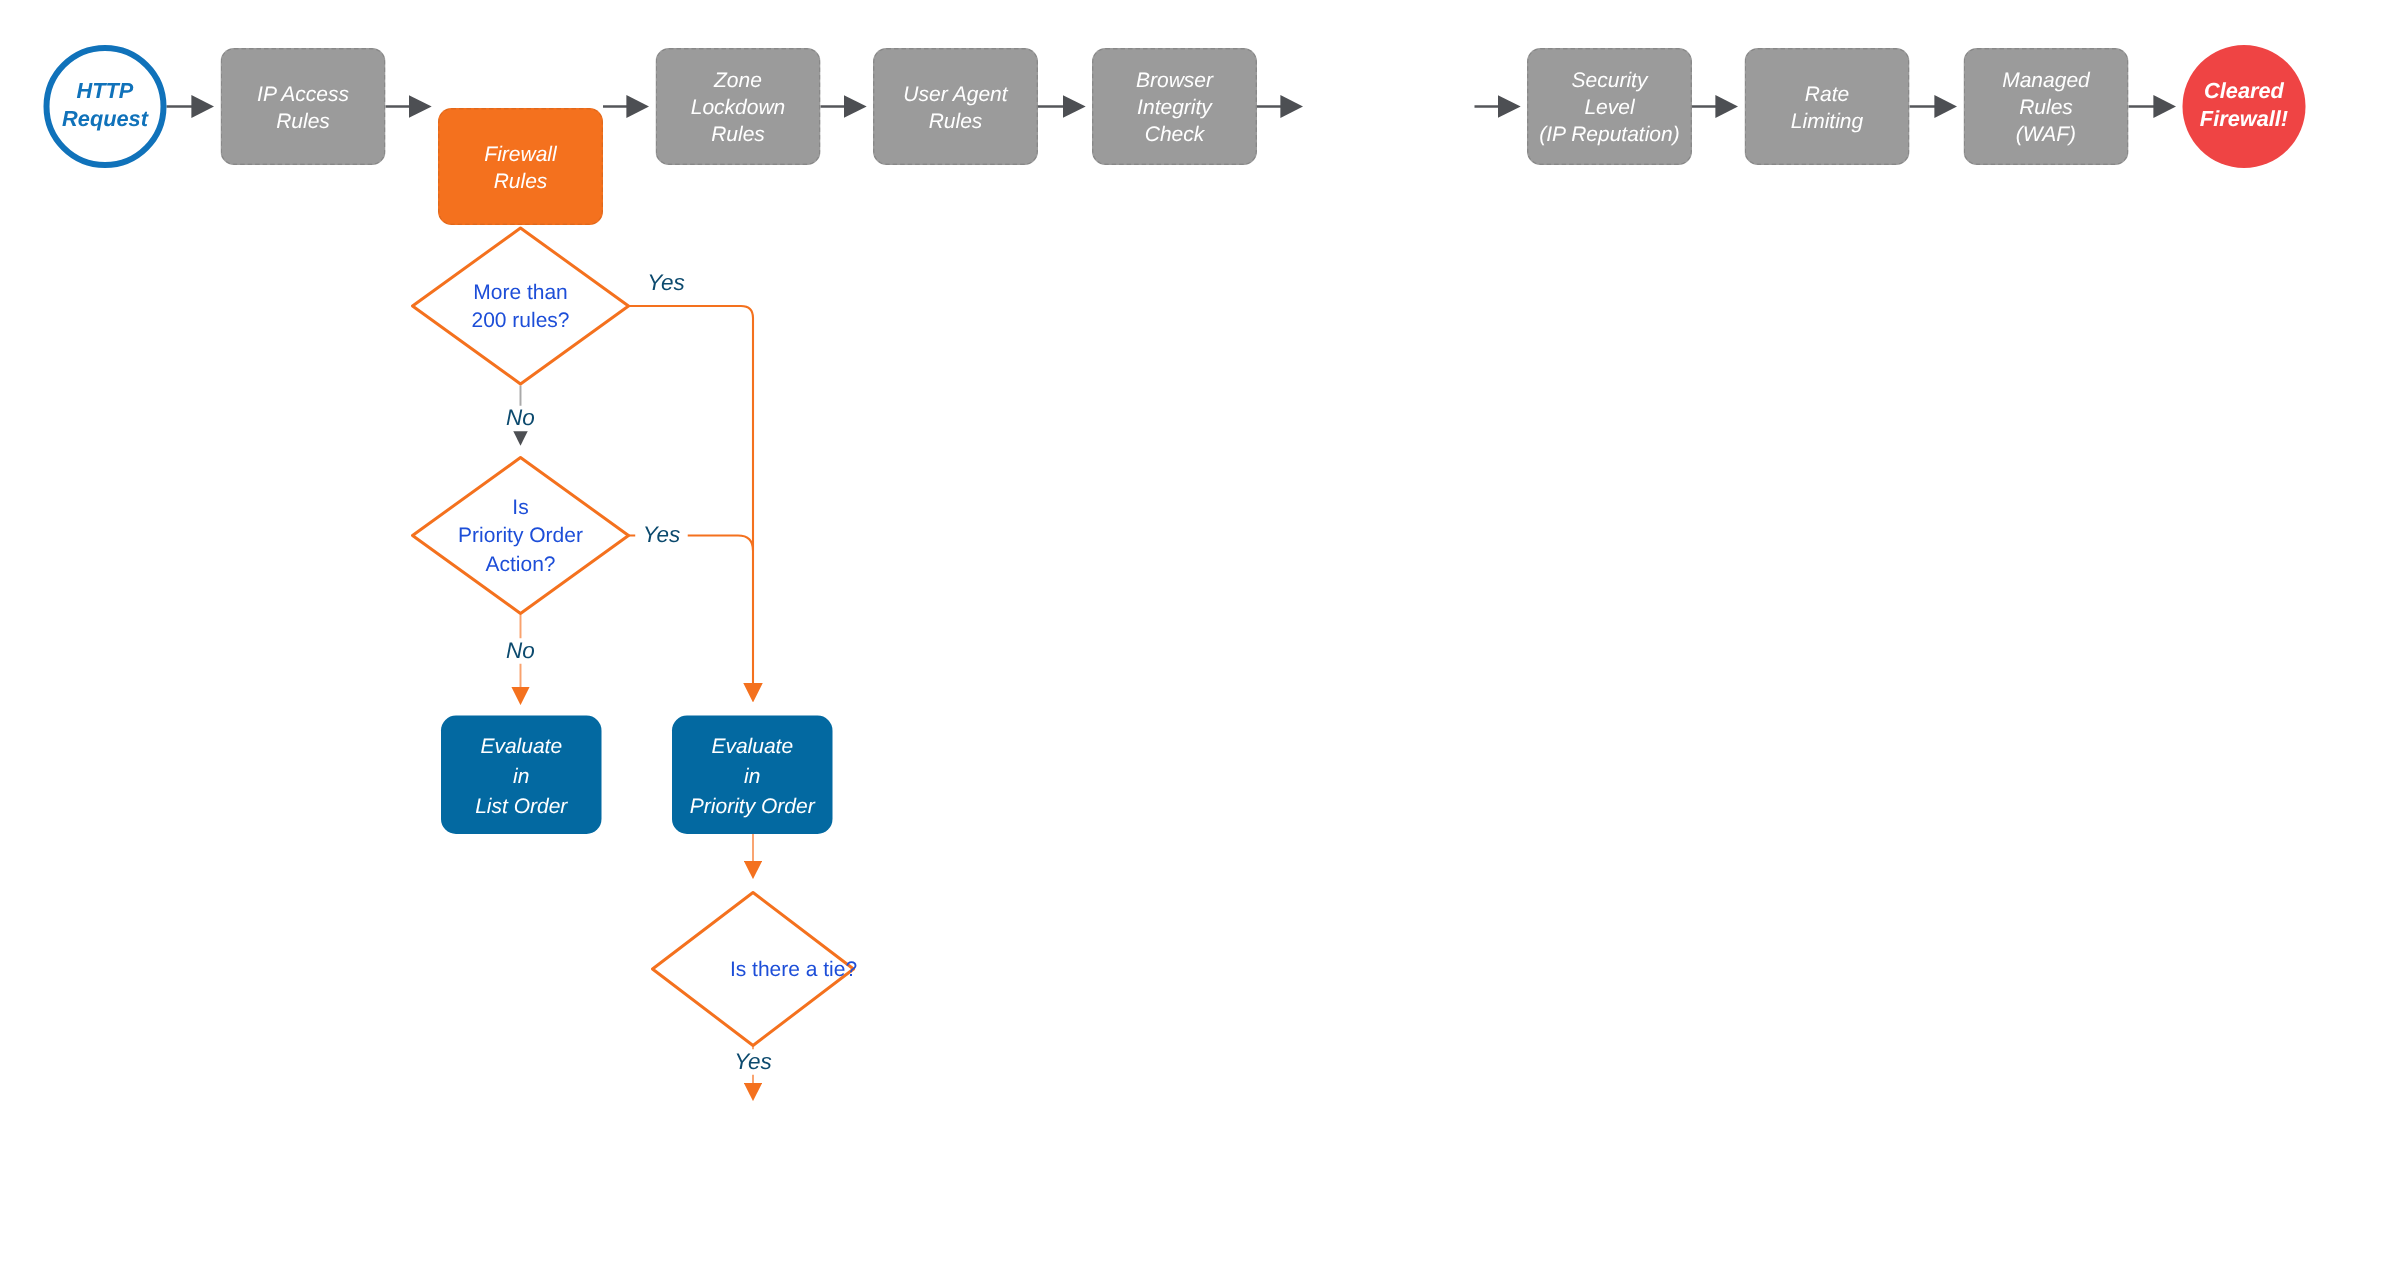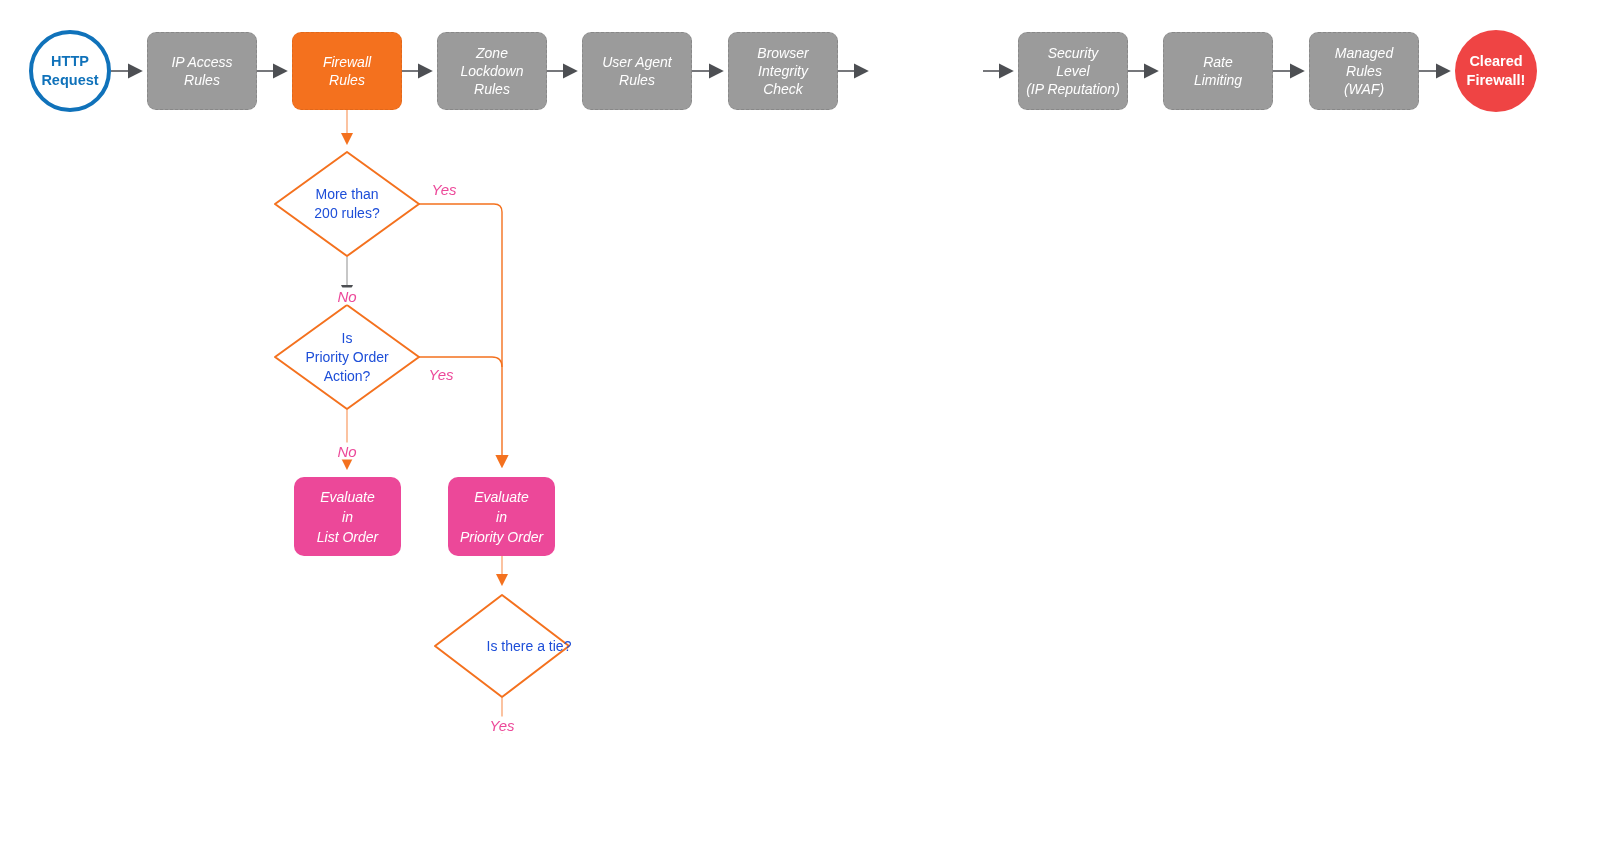--- a/index.html
+++ b/index.html
@@ -7,33 +7,33 @@
     position:relative;width:1600px;height:858px;background:#ffffff;overflow:hidden;
     font-family:"Liberation Sans", sans-serif;
   }
   #connector-layer{position:absolute;left:0;top:0;z-index:1;}
   .node{position:absolute;display:flex;align-items:center;justify-content:center;
         text-align:center;z-index:2;box-sizing:border-box;}
   .node-label{white-space:pre-line;}
   .stage{width:110px;height:78px;top:32px;border-radius:9px;background:#9b9b9b;
          border:1px dashed rgba(0,0,0,0.12);color:#ffffff;font-style:italic;
          font-size:14px;line-height:18px;}
-  .stage.active{background:#f4711e;border-color:rgba(0,0,0,0.08);}
-  .process{width:107px;height:79px;border-radius:10px;background:#ec4899;color:#ffffff;
+  .stage.active{background:#f4711e;border-color:rgba(0,0,0,0.08);margin-top:40px;}
+  .process{width:107px;height:79px;border-radius:10px;background:#0369a1;color:#ffffff;
            font-style:italic;font-size:14px;line-height:20px;}
-  .circle{width:82px;height:82px;border-radius:50%;font-weight:bold;
+  .circle{width:82px;height:82px;border-radius:50%;font-weight:bold;font-style:italic;
           font-size:14.5px;line-height:19px;}
   .circle.start{background:#ffffff;border:4px solid #1072ba;color:#1072ba;}
   .circle.end{background:#ef4444;color:#ffffff;}
   .diamond-label{position:absolute;transform:translate(-50%,-50%);z-index:3;
                  color:#1d4ed8;font-size:14px;line-height:19px;text-align:center;
                  white-space:pre-line;}
   .edge-label{position:absolute;transform:translate(-50%,-50%);z-index:3;
-              font-style:italic;color:#ec4899;font-size:15px;}
-  .edge-label.on-line{background:#ffffff;padding:0 5px;margin-top:17px;}
+              font-style:italic;color:#0c4a6e;font-size:15px;}
+  .edge-label.on-line{background:#ffffff;padding:0 5px;}
 </style>
 </head>
 <body>
 
 <div id="canvas">
 
   <svg id="connector-layer" width="1600" height="858" viewBox="0 0 1600 858">
     <defs>
       <marker id="mGray" viewBox="0 0 10 10" refX="7.5" refY="5" markerWidth="9.5" markerHeight="9.5" orient="auto-start-reverse">
         <path d="M0,0 L10,5 L0,10 Z" fill="#4d4f53"></path>

